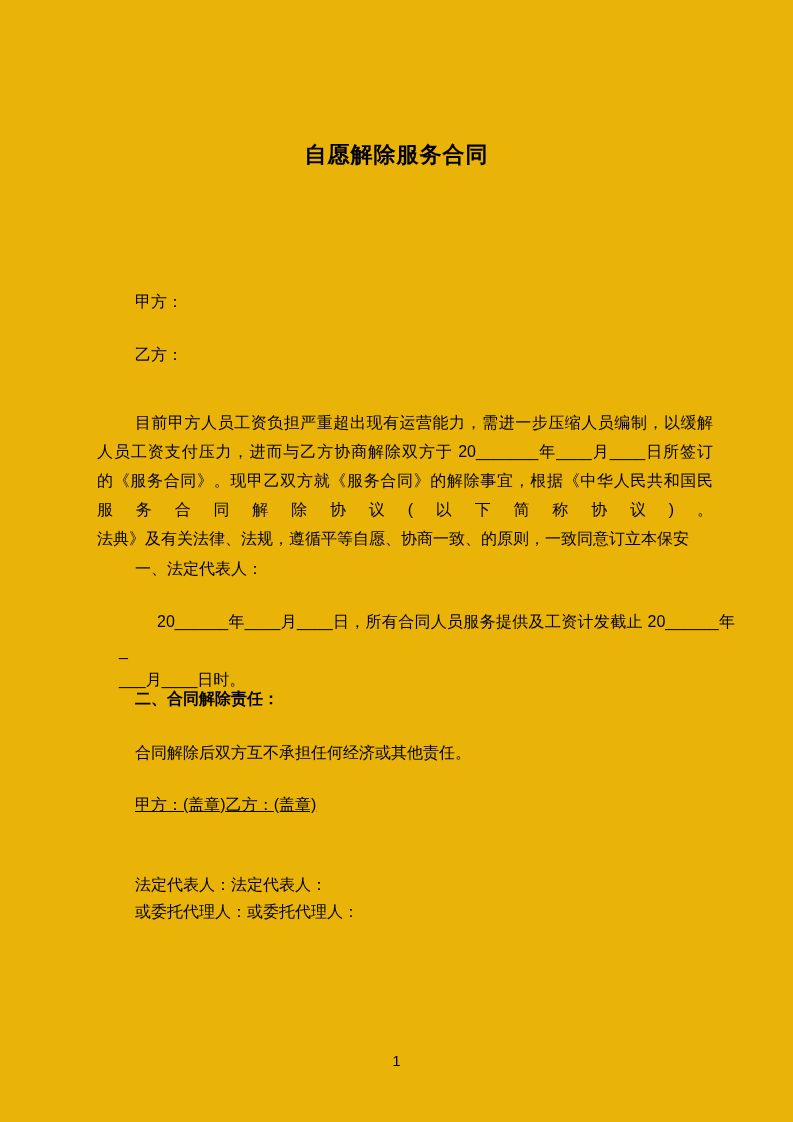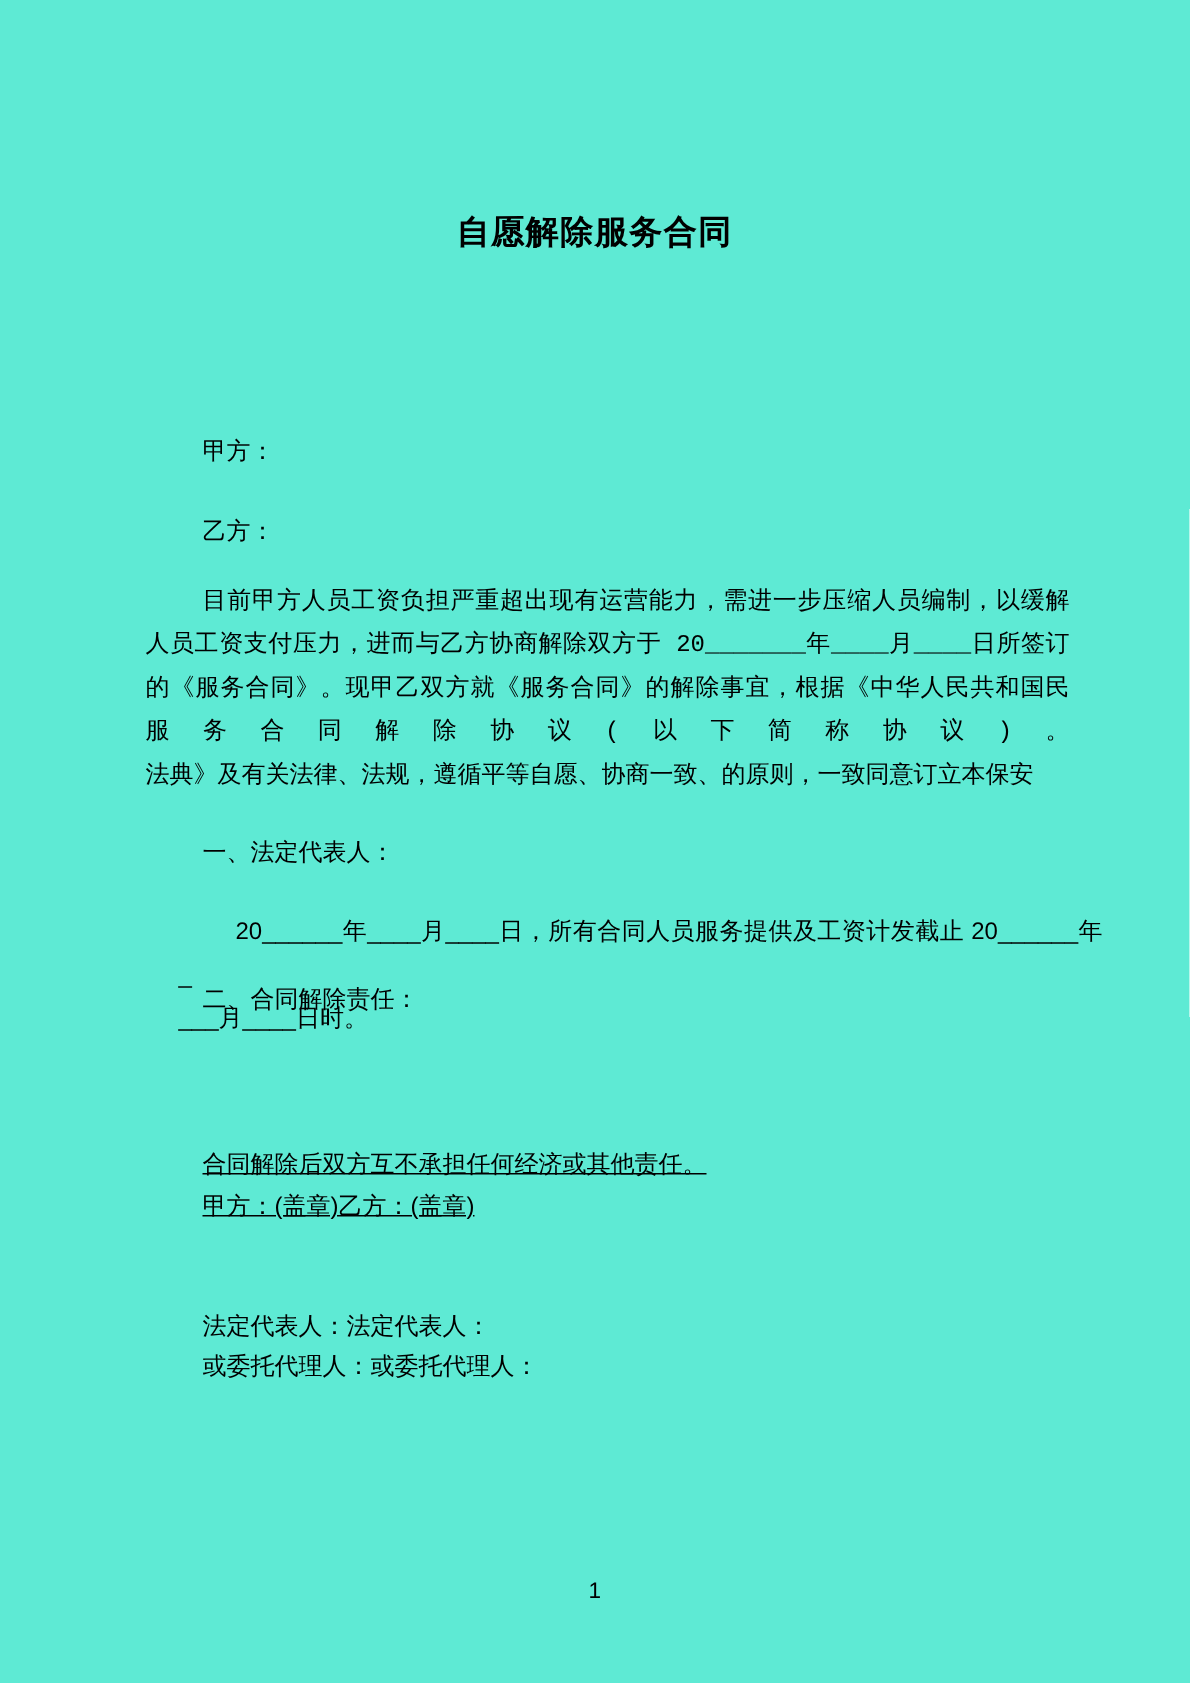--- a/index.html
+++ b/index.html
@@ -4,21 +4,21 @@
 <style>
   html, body {
     margin: 0;
     padding: 0;
     background: #ffffff;
   }
   .page {
     position: relative;
     width: 793px;
     height: 1122px;
-    background: #5eead4;
+    background: #eab308;
     color: #000000;
     font-family: "Liberation Sans", "DejaVu Sans", sans-serif;
     overflow: hidden;
   }
   .doc-title {
     position: absolute;
     left: 0;
     right: 0;
     top: 138px;
     text-align: center;
@@ -39,25 +39,25 @@
   }
   .para .line:first-child {
     text-indent: 38px;
   }
   .para .line:not(:last-child) {
     text-align: justify;
     text-align-last: justify;
   }
   .b-party-a   { top: 287px; }
   .b-party-b   { top: 340px; }
-  .b-intro     { top: 387px; font-family: Liberation Mono, monospace; }
+  .b-intro     { top: 408px; }
   .b-heading-1 { top: 554px; }
   .b-sec-1     { top: 607px; margin-left: 22px; }
-  .b-heading-2 { top: 652px; }
-  .b-sec-2     { top: 762px; text-decoration: underline; }
+  .b-heading-2 { top: 684px; font-weight: bold; }
+  .b-sec-2     { top: 738px; }
   .b-seal      { top: 790px; text-decoration: underline; }
   .b-rep       { top: 870px; }
   .b-agent     { top: 897px; }
   .b-date      { top: 952px; }
   .page-number {
     position: absolute;
     left: 0;
     right: 0;
     top: 1050px;
     text-align: center;

